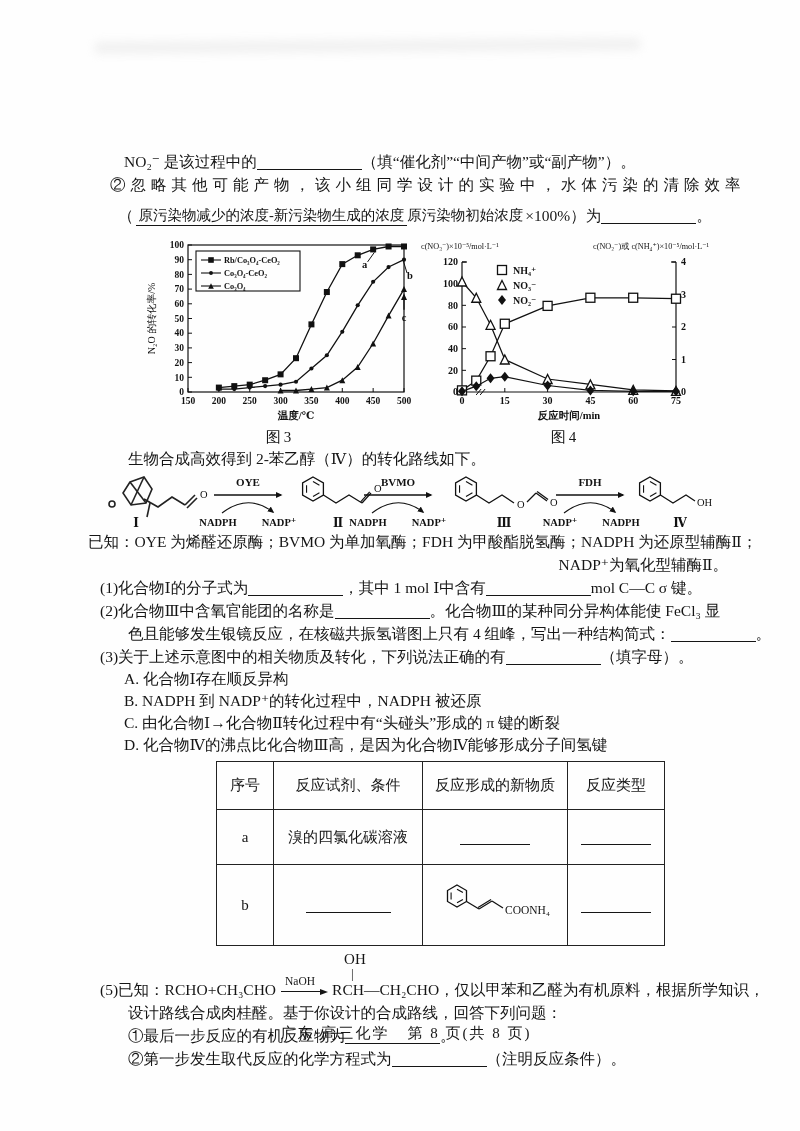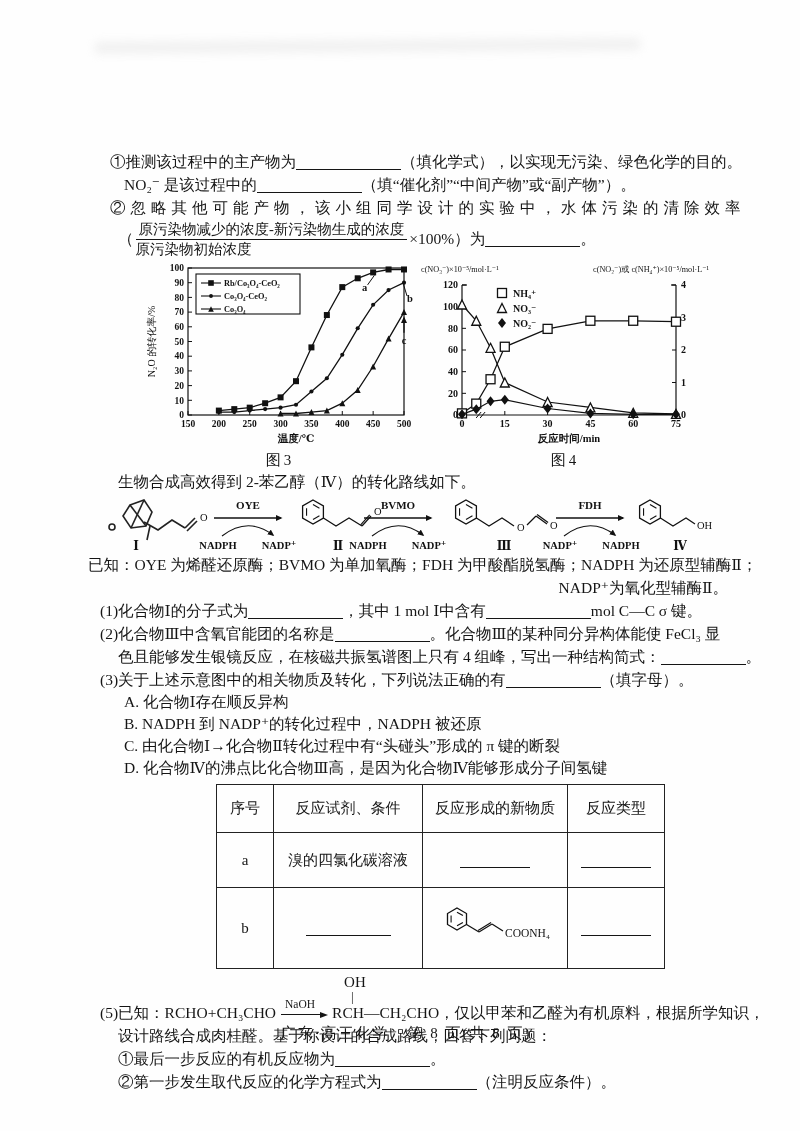--- a/index.html
+++ b/index.html
@@ -13,31 +13,31 @@
     background:#cfcfcf;opacity:.28;filter:blur(5px);transform:rotate(-.4deg);
   }
   .content{position:absolute;left:88px;top:150px;width:640px;font-size:15.5px;}
   .ln{margin:0;line-height:23px;white-space:nowrap;}
   .ind1{margin-left:22px;}
   .ind2{margin-left:36px;}
   .wide{letter-spacing:5px;}
   .blank{display:inline-block;border-bottom:1.3px solid #151515;height:15px;vertical-align:-3px;}
   .w70{width:70px;} .w85{width:85px;} .w95{width:95px;} .w105{width:105px;}
   .fracline{display:flex;align-items:center;height:40px;margin-left:30px;line-height:normal;}
-  .frac{display:inline-flex;flex-direction:column;text-align:left;margin:0 2px;font-size:14.5px;line-height:1.3;}
+  .frac{display:inline-flex;text-align:left;margin:0 2px;font-size:14.5px;line-height:1.3;}
   .frac .num{border-bottom:1.4px solid #151515;padding:0 3px;}
   .figs{display:flex;align-items:flex-start;margin-top:2px;}
   .figs figure{margin:0;text-align:center;}
   .figs .f1{margin-left:56px;}
   .figs .f2{margin-left:4px;}
   .figs figcaption{font-size:15px;margin-top:-2px;letter-spacing:3px;}
   svg text{font-family:"Liberation Serif","DejaVu Serif",serif;fill:#111;}
   .q20head{margin-top:4px;}
   .qnum{margin-right:2px;}
-  .ind2b{margin-left:30px;}
+  .ind2b{margin-left:40px;}
   .known{text-align:right;}
   .qitem{margin-left:12px;}
   .opt{margin-left:36px;line-height:22px;}
   table.pred{border-collapse:collapse;margin:5px 0 4px 128px;font-size:15px;}
   table.pred th,table.pred td{border:1.3px solid #222;text-align:center;padding:14px 6px;font-weight:normal;}
   table.pred .c1{width:44px;} table.pred .c2{width:136px;} table.pred .c3{width:132px;} table.pred .c4{width:84px;}
   .rowA td{height:26px;} .rowB td{height:52px;}
   .q5line{padding-top:28px;margin-left:12px;}
   .rxnarrow{display:inline-block;position:relative;width:46px;height:10px;margin:0 5px;vertical-align:baseline;}
   .rxnarrow .shaft{position:absolute;left:0;bottom:3px;width:40px;border-bottom:1.5px solid #151515;}
@@ -50,21 +50,20 @@
   .footer{position:absolute;left:0;top:1024px;width:800px;text-align:center;font-size:15px;margin-left:6px;}
   .footer span{margin:0 9px;letter-spacing:2px;}
 </style>
 </head>
 <body>
 
 <div class="top-smudge"></div>
 
 <main class="content">
 
-  <p class="ln ind1"><span>①推测该过程中的主产物为</span><span class="blank w105"></span><span>（填化学式），以实现无污染、绿色化学的目的。</span></p>
 
   <p class="ln ind2"><span>NO₂⁻ 是该过程中的</span><span class="blank w105"></span><span>（填“催化剂”“中间产物”或“副产物”）。</span></p>
 
   <p class="ln ind1 wide">②忽略其他可能产物，该小组同学设计的实验中，水体污染的清除效率</p>
 
   <div class="fracline">
     <span>（</span>
     <span class="frac">
       <span class="num">原污染物减少的浓度-新污染物生成的浓度</span>
       <span class="den">原污染物初始浓度</span>

